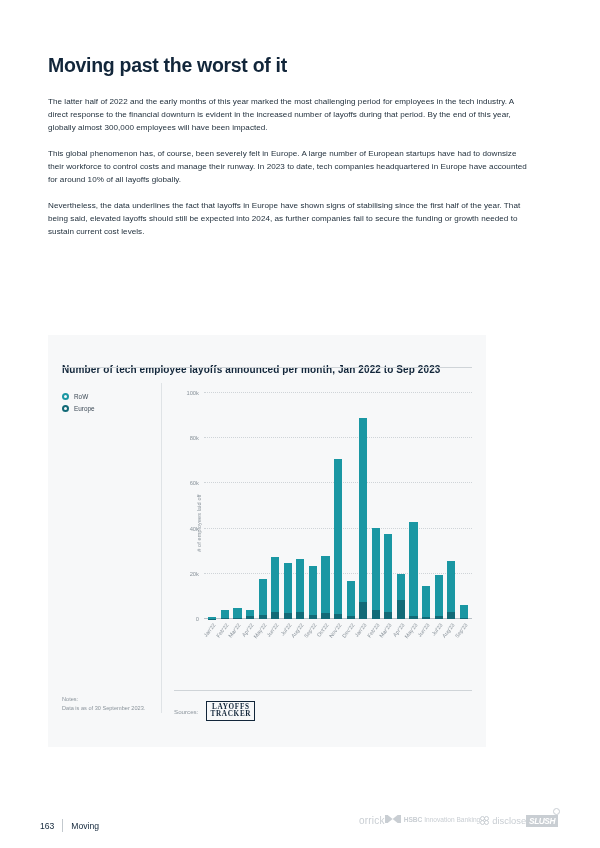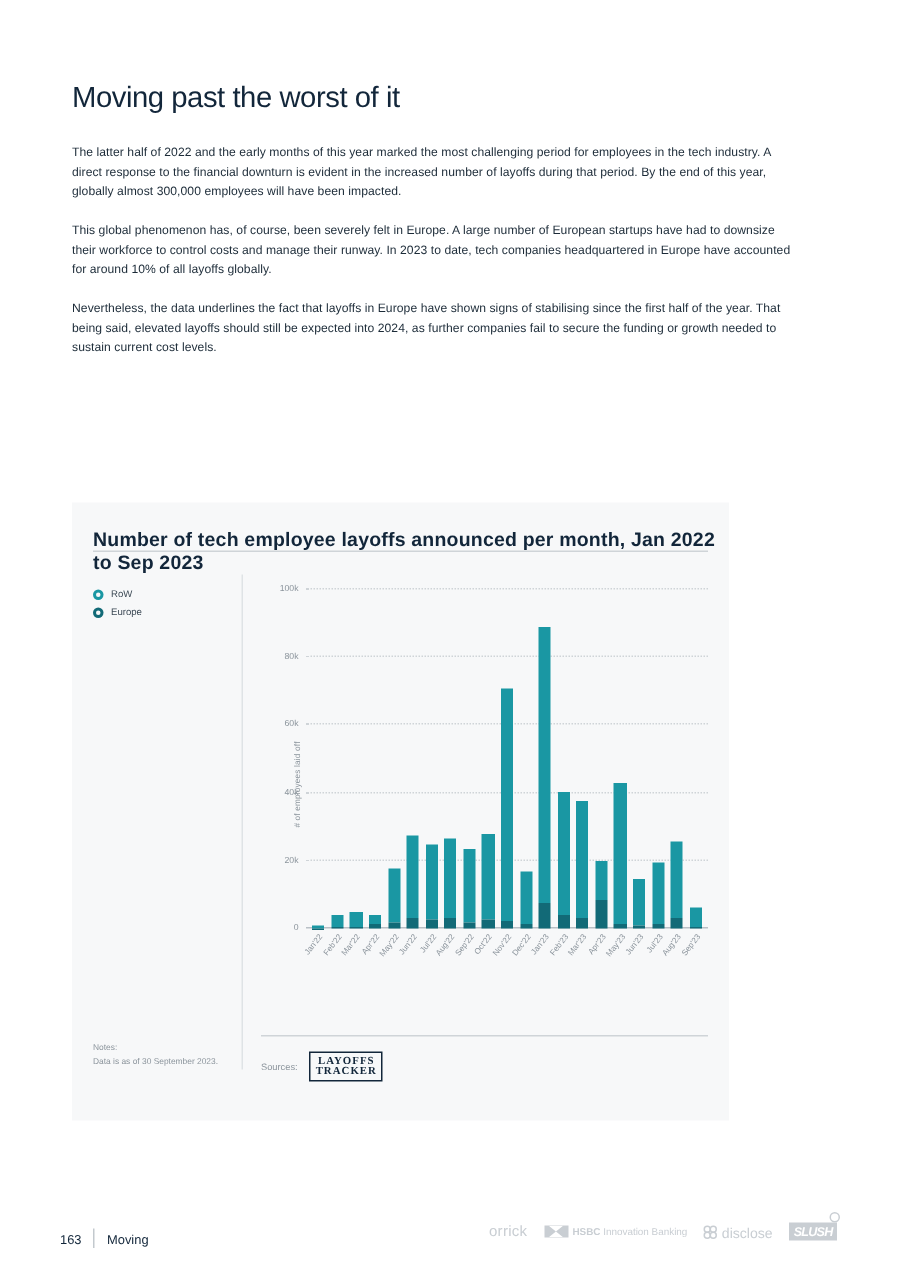--- a/index.html
+++ b/index.html
@@ -20,21 +20,21 @@
 
   
   .article {
     position: absolute;
     left: 48px;
     top: 54px;
     width: 484px;
   }
   .headline {
     font-size: 19.5px;
-    font-weight: normal;
+    font-weight: bold;
     color: #12263a;
     letter-spacing: -0.3px;
     margin-bottom: 18px;
   }
   .para {
     font-size: 8.1px;
     line-height: 1.62;
     color: #1c2b38;
     margin-bottom: 12.5px;
     letter-spacing: 0.005em;
@@ -46,22 +46,22 @@
     position: absolute;
     left: 48px;
     top: 335px;
     width: 438px;
     height: 412px;
     background: #f7f8f9;
   }
   .chart-title {
     position: absolute;
     left: 14px;
-    top: 17px;
-    font-size: 13px;
+    top: 29px;
+    font-size: 10px;
     font-weight: bold;
     color: #12263a;
     letter-spacing: 0.01em;
   }
   .title-rule {
     position: absolute;
     left: 14px;
     top: 32px;
     width: 410px;
     height: 1px;
@@ -256,22 +256,22 @@
     color: #12263a;
   }
   .folio .bar {
     width: 1px; height: 13px; background: #c3c9ce;
   }
   .brands {
     position: absolute;
     right: 42px;
     top: 0;
     display: flex;
-    align-items: center;
-    gap: 11px;
+    align-items: flex-start;
+    gap: 0;
     color: #c9ced3;
   }
   .brand { display: flex; align-items: center; gap: 3px; }
   .orrick {
     position: relative;
     font-size: 10px;
     color: #c9ced3;
     letter-spacing: 0.2px;
   }
   .orrick-ring {

